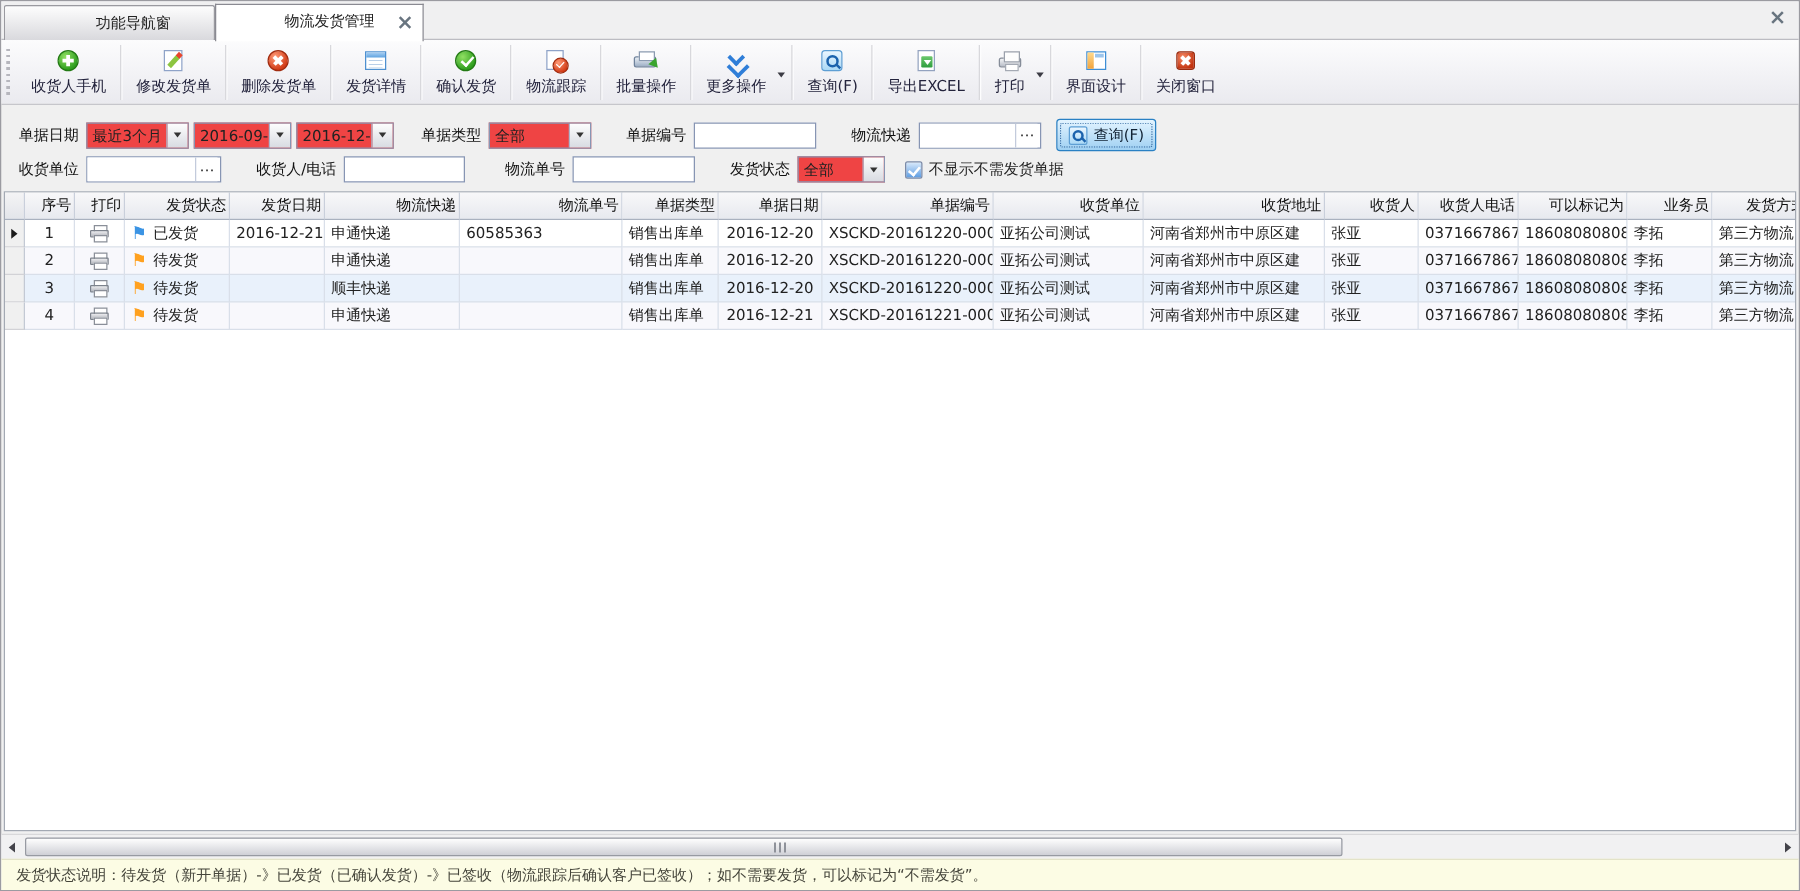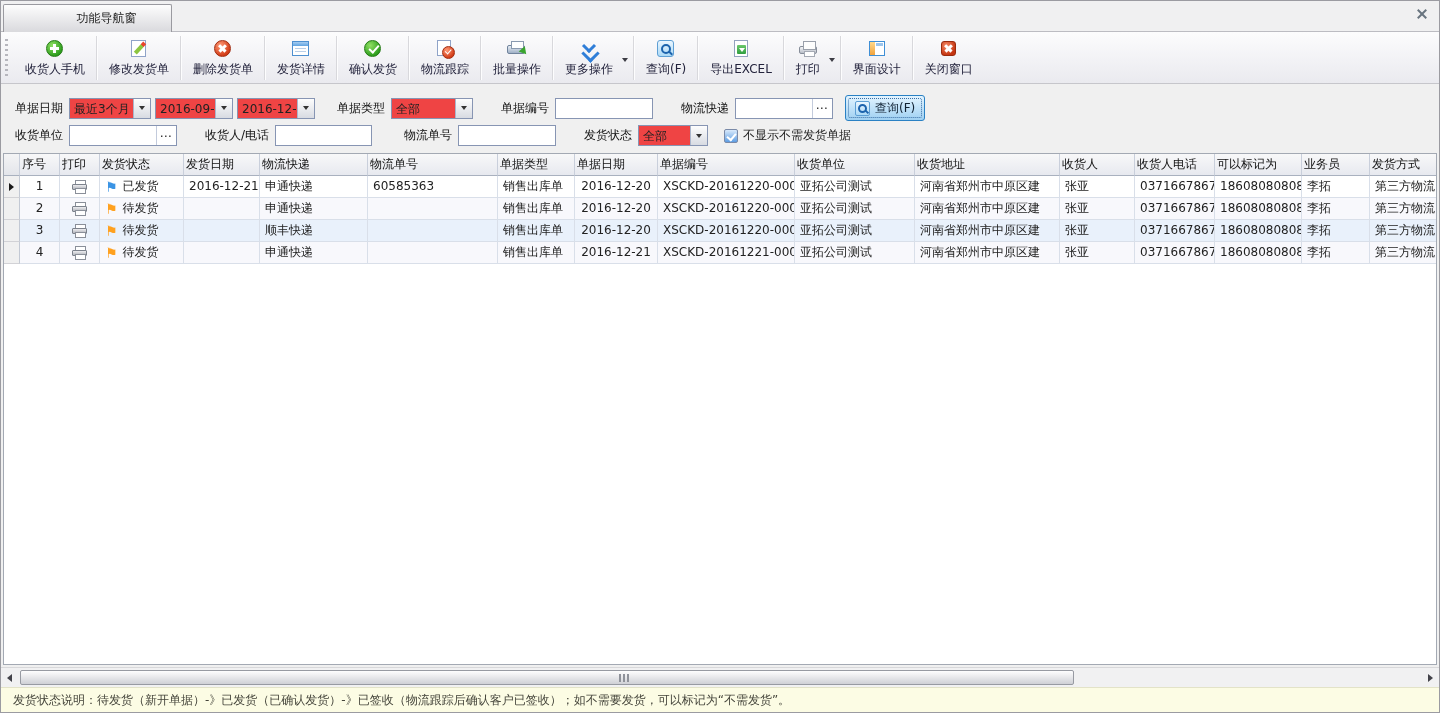--- a/index.html
+++ b/index.html
@@ -99,21 +99,21 @@
   .checkbox.checked { background:linear-gradient(#d8e9fb,#5e9de2); }
   .checkbox.checked::after { content:""; position:absolute; left:2px; top:3px; width:7px; height:4px; border-left:2px solid #fff; border-bottom:2px solid #fff; transform:rotate(-50deg); }
   .cb-label { margin-left:5px; }
   .w82{width:82px}.w78{width:78px;margin-left:4px}.w70{width:70px}.w97{width:97px}.w98{width:98px}.w108{width:108px}
   .ml22{margin-left:22px}.ml28{margin-left:28px}.ml32{margin-left:32px}
 
   
   .grid { position:absolute; top:152px; left:2px; right:2px; bottom:47px; background:#fff; border:1px solid #a3a9b3; overflow:hidden; }
   .g-row { display:flex; height:22px; }
   .g-cell { border-right:1px solid #d9dfe9; border-bottom:1px solid #d9dfe9; padding:0 5px; line-height:21px; white-space:nowrap; overflow:hidden; flex:none; }
-  .g-head .g-cell { background:linear-gradient(#f8f8f9,#e7e9ef); border-right:1px solid #c9cfdb; border-bottom:1px solid #a9b1bf; text-align:left; padding:0 2px; color:#111; }
+  .g-head .g-cell { background:linear-gradient(#f8f8f9,#e7e9ef); border-right:1px solid #c9cfdb; border-bottom:1px solid #a9b1bf; text-align:right; padding:0 2px; color:#111; }
   .sel-cell { background:#f0f0f0; border-right:1px solid #c3c9d4; border-bottom:1px solid #d2d2d6; display:flex; align-items:center; justify-content:center; padding:0; }
   .g-head .sel-cell { background:linear-gradient(#f4f4f5,#e3e5ea); border-bottom:1px solid #a9b1bf; }
   .g-row.bg1 { background:#f8f8fc; } .g-row.bg2 { background:#e9f1fb; }
   .row-marker { width:0; height:0; border-left:5px solid #1a1a1a; border-top:4px solid transparent; border-bottom:4px solid transparent; }
   .cell-status { display:flex; align-items:center; }
   .flag { font-size:14px; line-height:1; margin-right:5px; }
   .flag::before { content:"⚑"; }
   .flag-blue { color:#3b94e4; } .flag-orange { color:#ffa11f; }
   .row-print-icon { position:relative; width:15px; height:13px; display:inline-block; margin-top:4px; }
   .row-print-icon::before { content:""; position:absolute; left:3px; top:0; width:9px; height:5px; background:#fff; border:1px solid #8a8f99; }
@@ -133,20 +133,24 @@
   .statusbar { position:absolute; left:0; right:0; top:686px; height:26px; background:#fcfce4; border-top:1px solid #e3e3c8; line-height:24px; padding-left:12px; color:#45453b; white-space:nowrap; overflow:hidden; }
 </style>
 </head>
 <body>
 
 <div class="window">
 
   <div class="tabbar">
     <div class="tab tab-inactive">
       <span>功能导航窗</span>
+    </div>
+    <div class="tab tab-active">
+      <span>物流发货管理</span>
+      <span class="tab-close x-icon"></span>
     </div>
     <span class="win-close x-icon"></span>
   </div>
 
   <div class="toolbar">
     <div class="toolbar-grip"></div>
     <div id="tb-buttons" style="display:flex;align-items:center;">
         <div class="tb-btn">
           <span class="tb-icon add-icon">
             <i></i>

